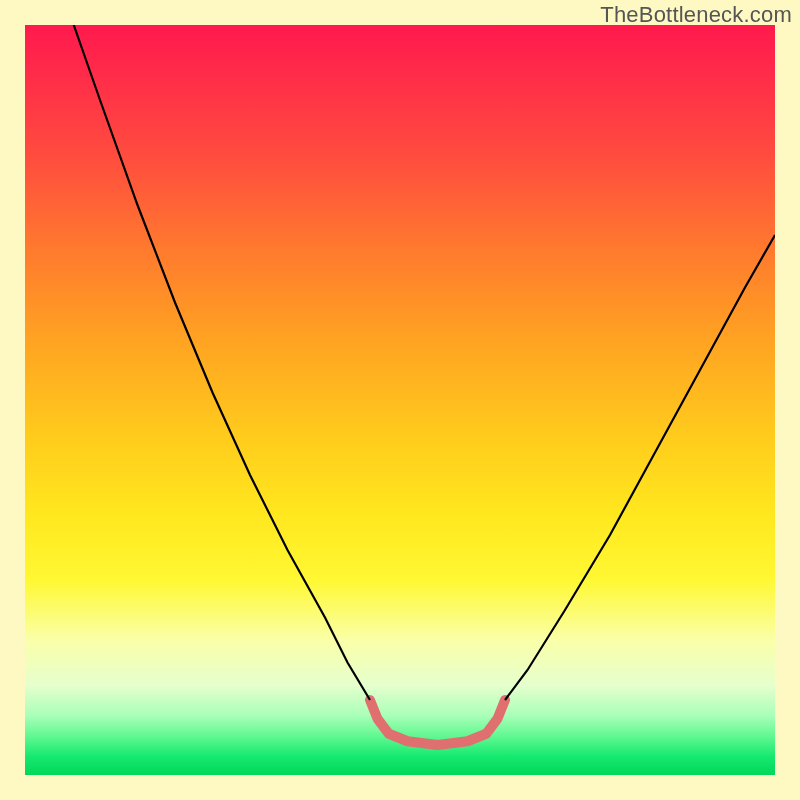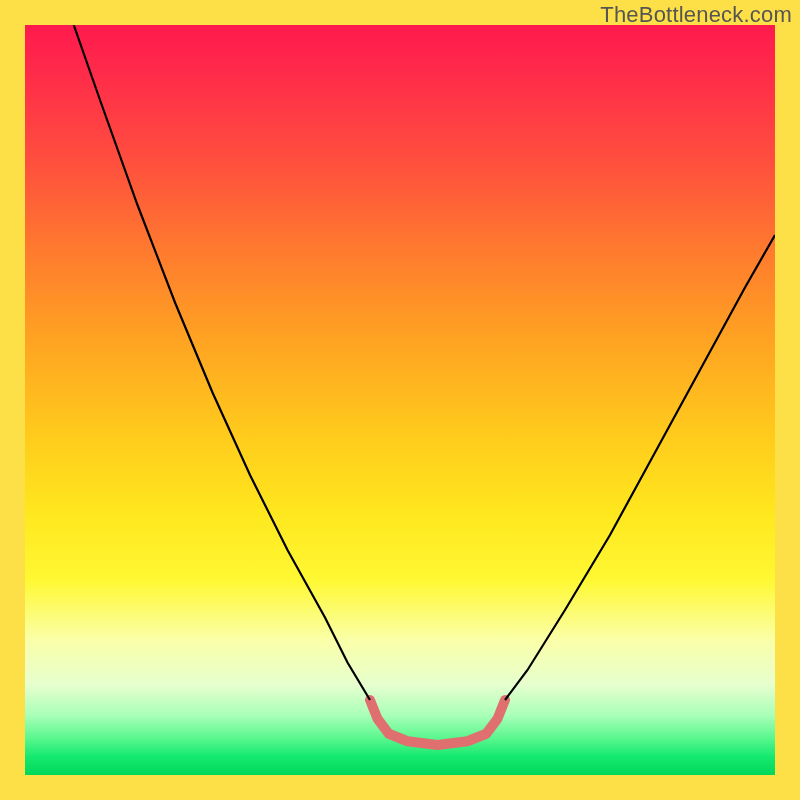--- a/index.html
+++ b/index.html
@@ -8,21 +8,21 @@
     width: 800px;
     height: 800px;
     background: #000;
     overflow: hidden;
     font-family: Arial, Helvetica, sans-serif;
   }
   .frame {
     position: relative;
     width: 800px;
     height: 800px;
-    background: #fde047;
+    background: #fef9c3;
   }
   .watermark {
     position: absolute;
     top: 2px;
     right: 8px;
     color: #555;
     font-size: 22px;
     font-weight: 500;
     letter-spacing: 0.2px;
     z-index: 10;

